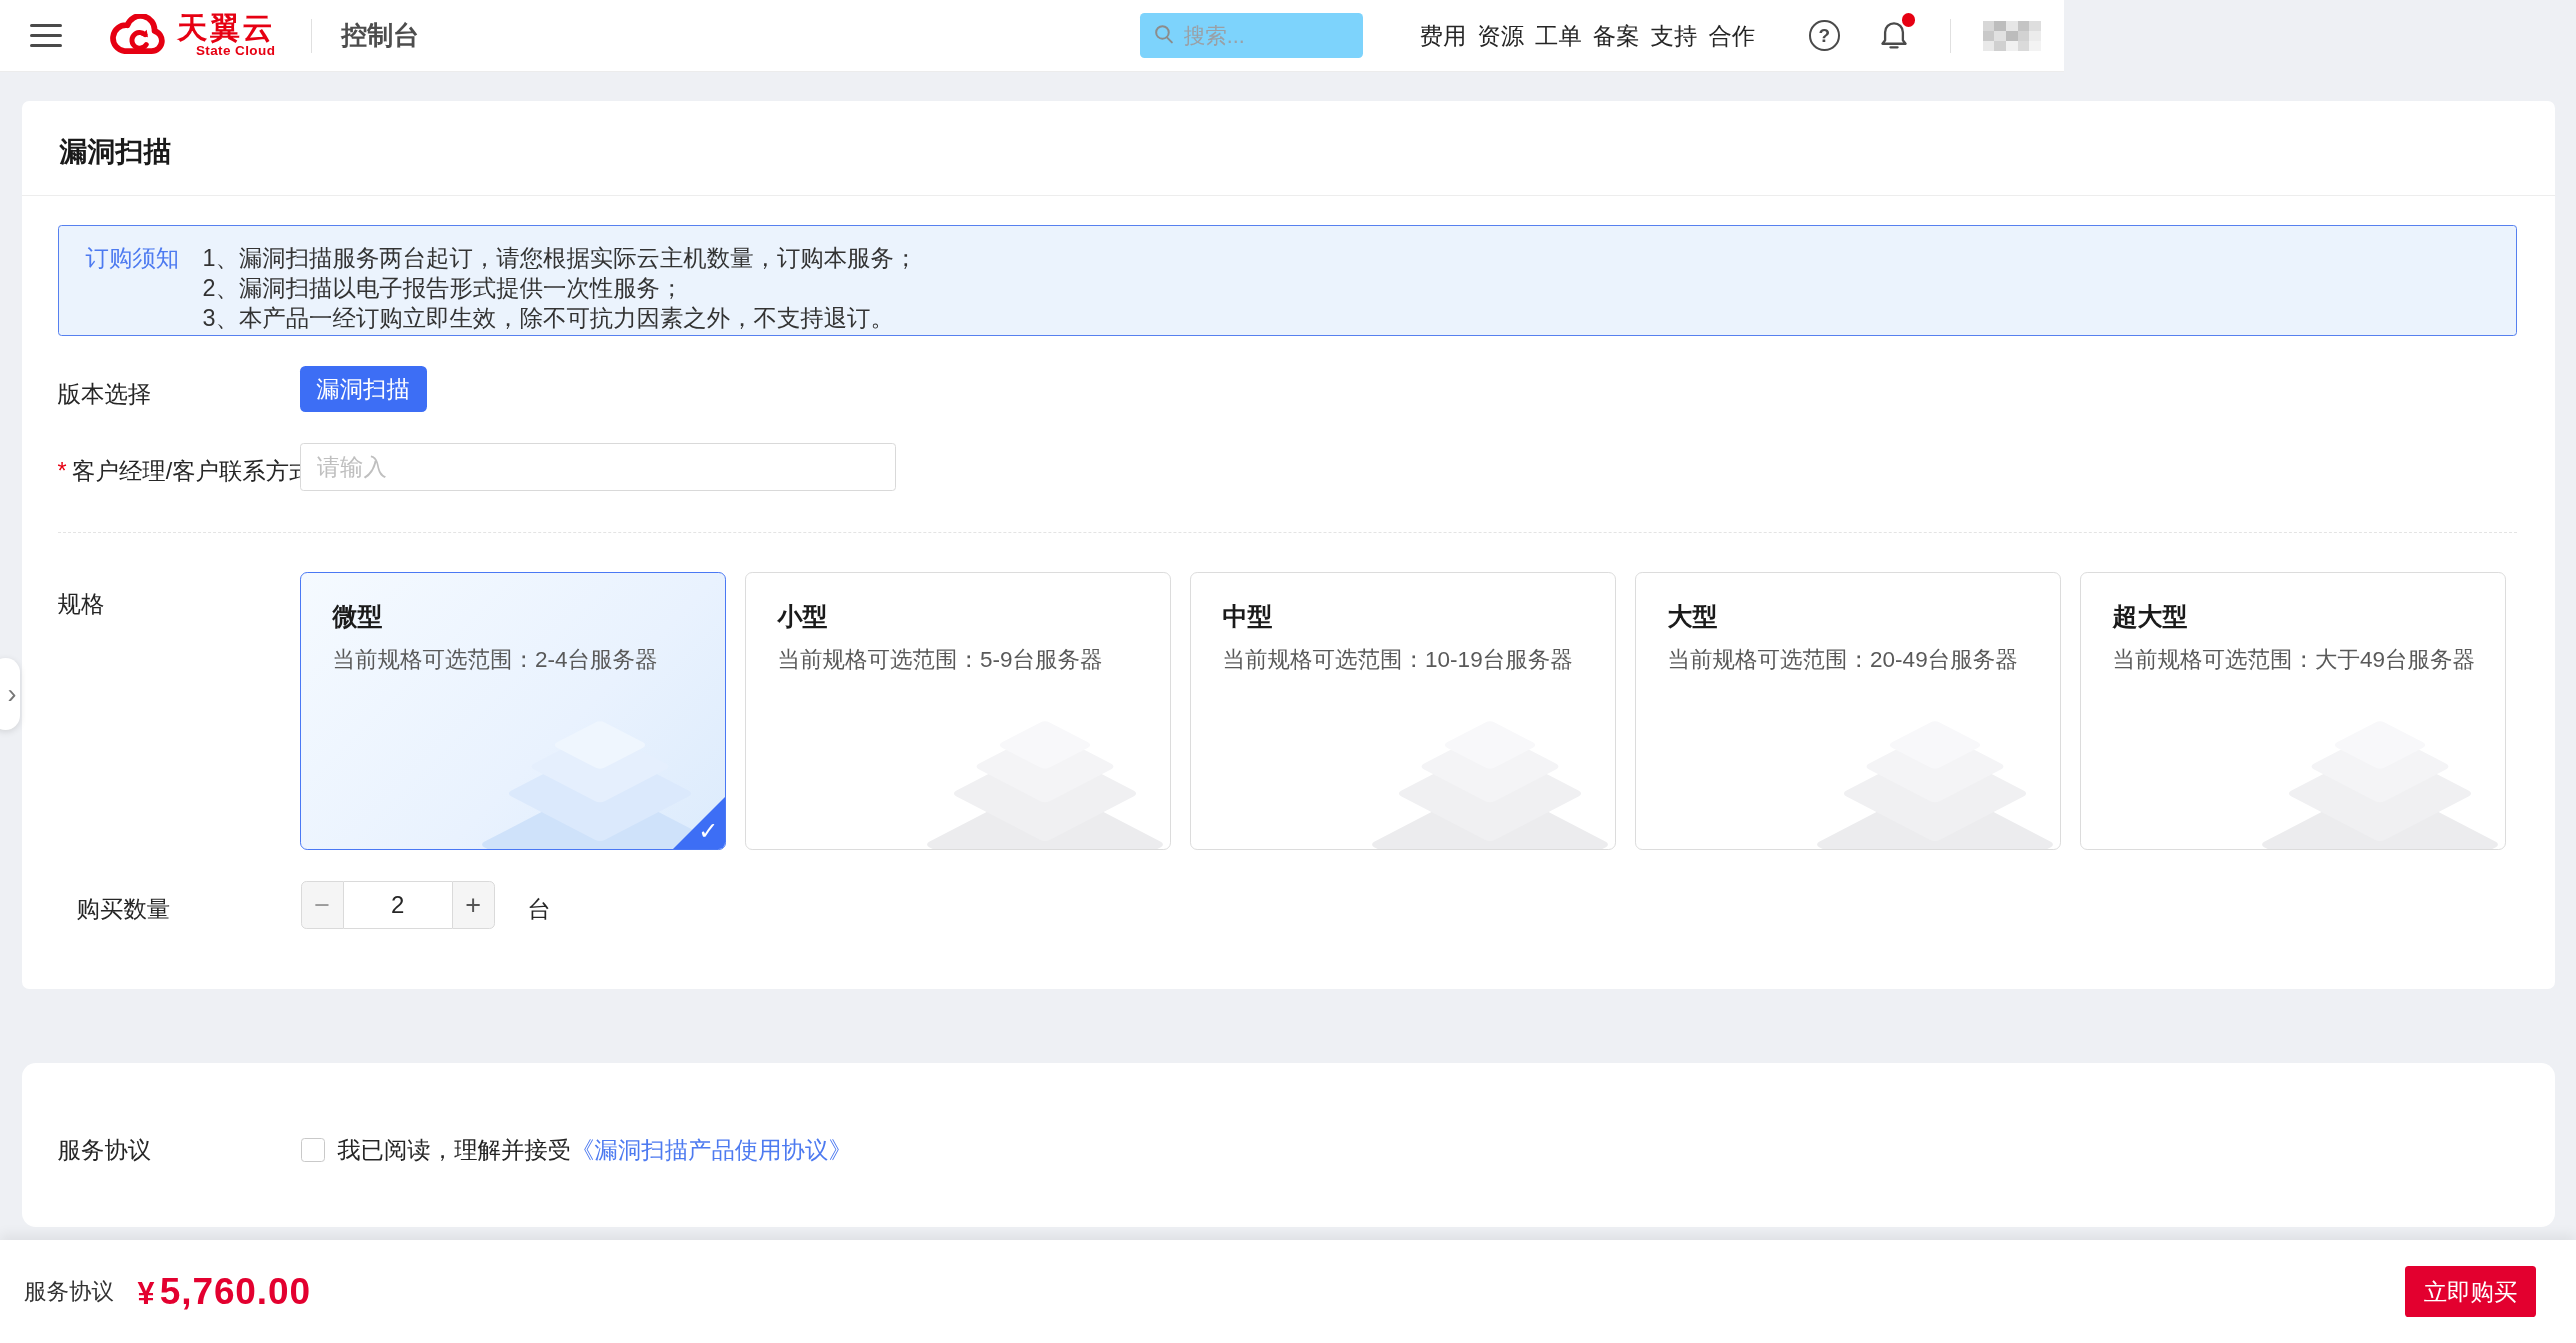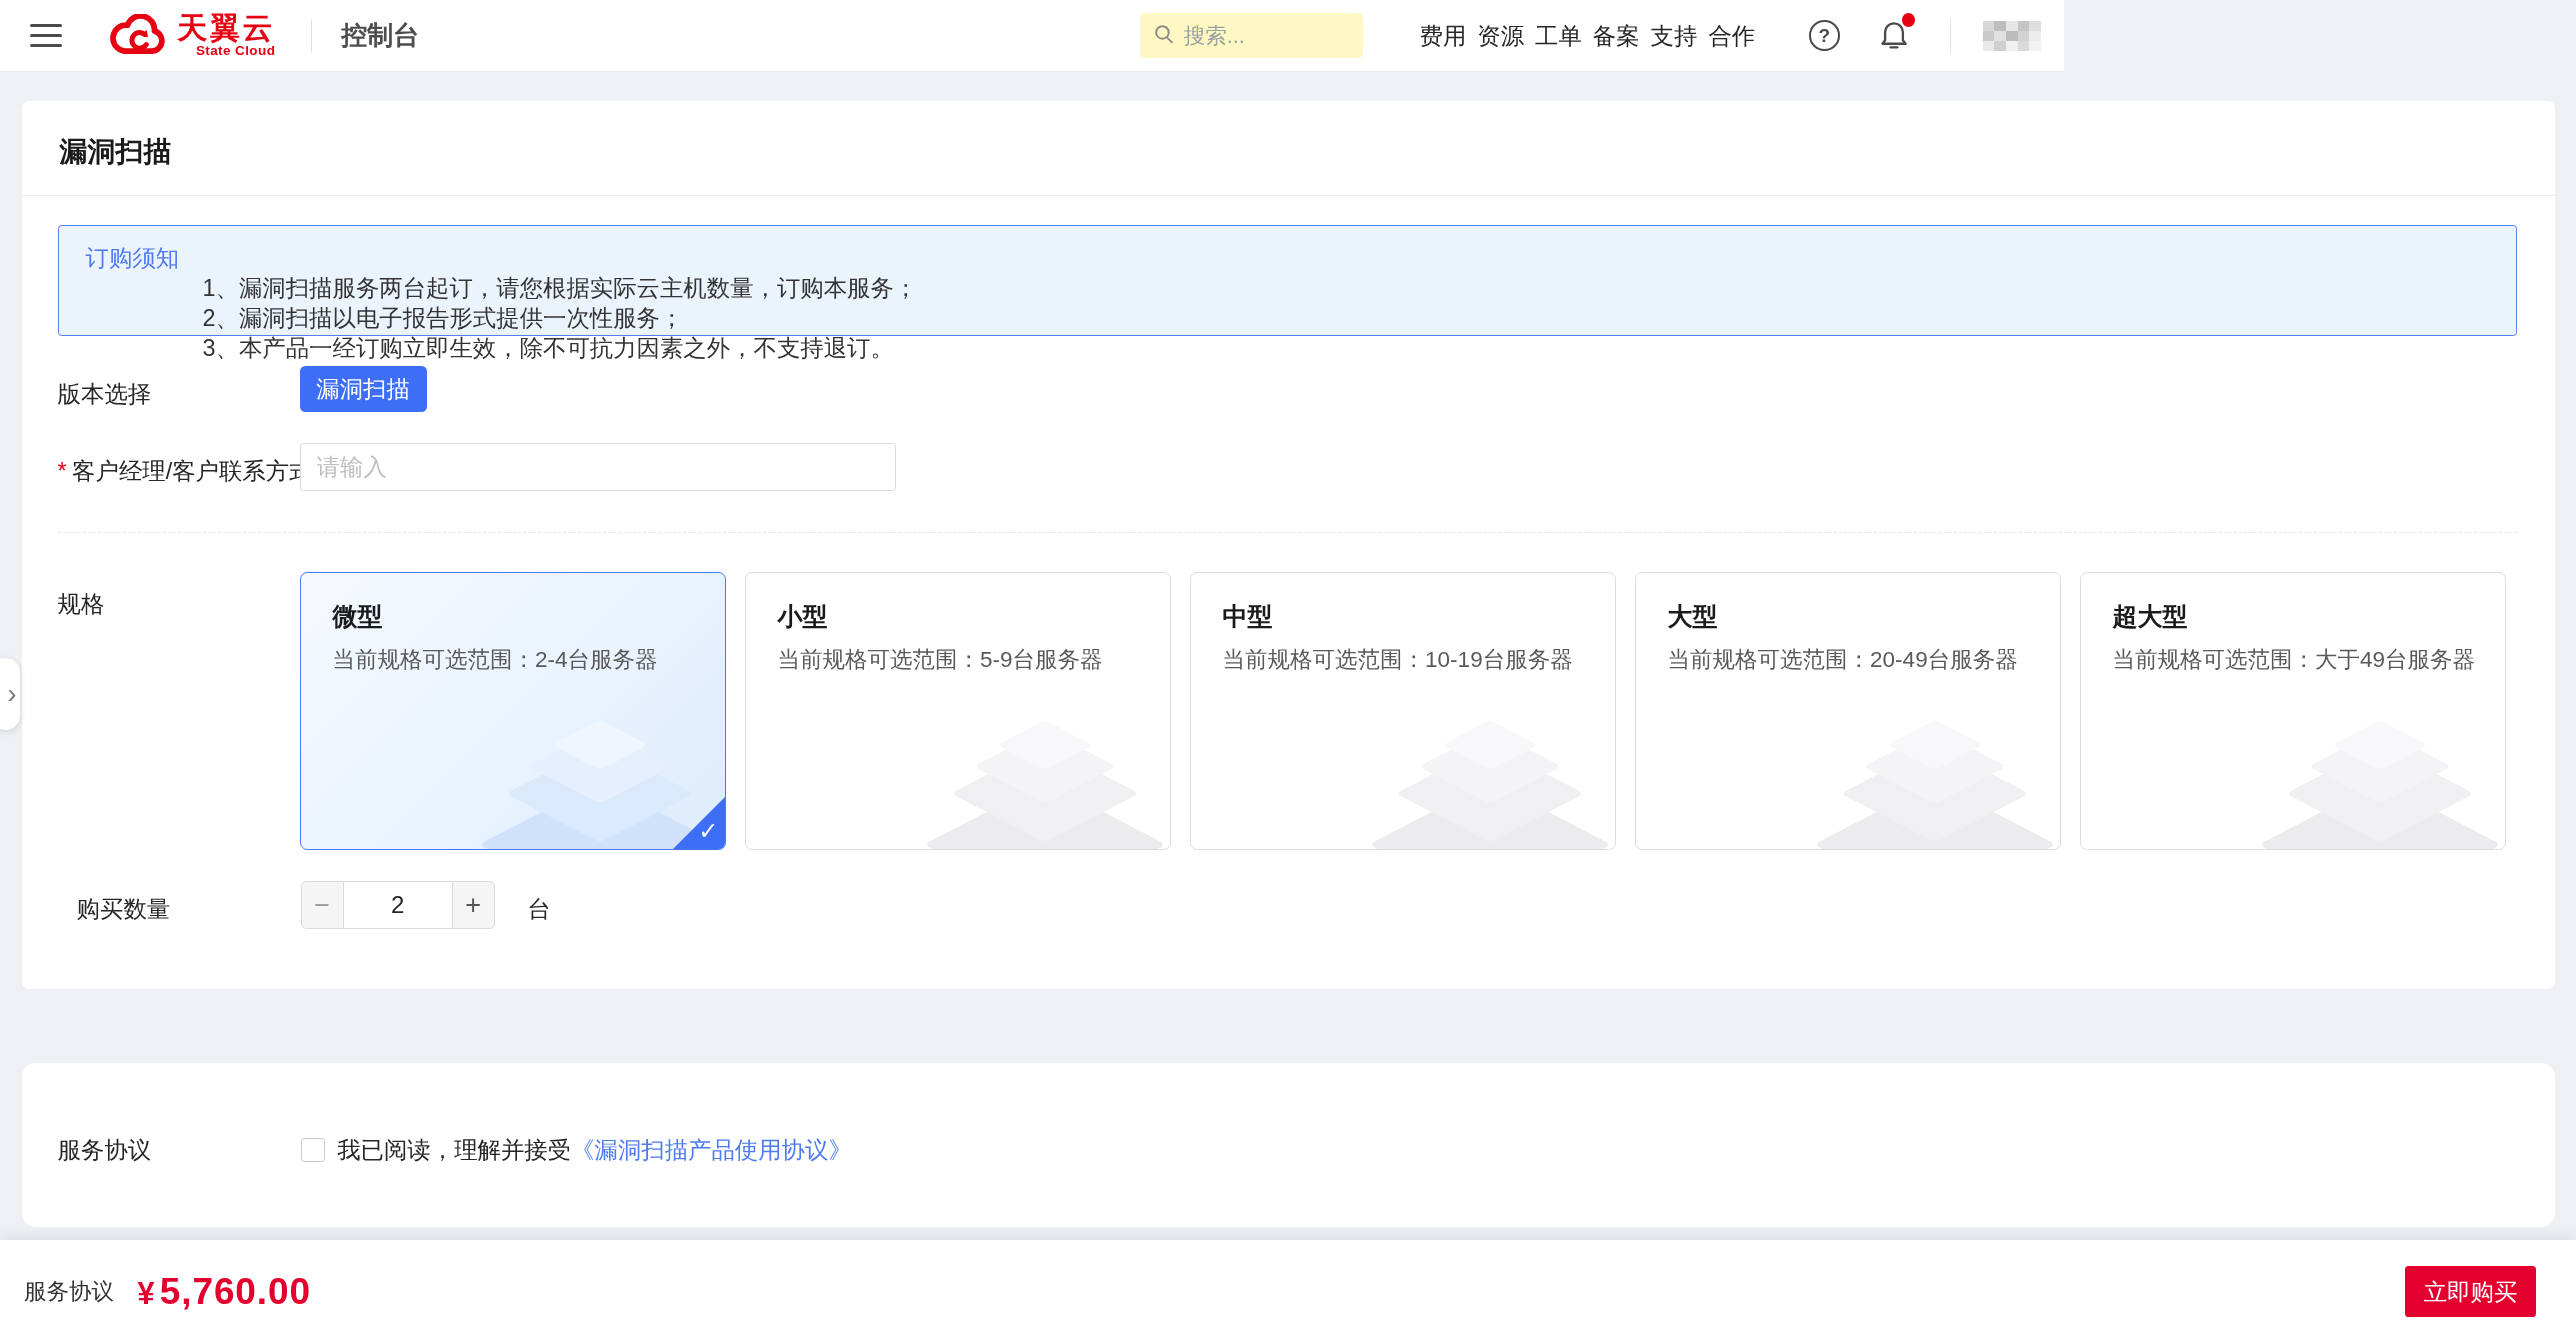--- a/index.html
+++ b/index.html
@@ -15,21 +15,21 @@
     justify-content:space-between; margin-left:7.2px; cursor:pointer; }
   .hamburger span { display:block; height:3.1px; background:#4a4a4a; border-radius:1.8px; }
   .brand { display:flex; align-items:center; margin-left:47px; }
   .brand svg { display:block; }
   .brand-text { margin-left:9px; display:flex; flex-direction:column; align-items:flex-end; }
   .brand-name { font-size:30px; font-weight:bold; color:#e60012; letter-spacing:2.7px; line-height:30.5px; }
   .brand-sub { font-size:13.5px; color:#e60012; font-weight:bold; line-height:14.4px; letter-spacing:0.4px; }
   .vdiv { width:0.9px; height:34px; background:#e0e0e0; margin:0 0 0 36px; }
   .console { margin-left:29px; font-size:26px; font-weight:600; color:#4d4d4d; }
   .top-spacer { flex:1; }
-  .searchbox { width:223px; height:45px; background:#fef9c3; border-radius:4.5px;
+  .searchbox { width:223px; height:45px; background:#7dd3fc; border-radius:4.5px;
     display:flex; align-items:center; padding:0 12.6px; }
   .searchbox input { border:none; outline:none; background:transparent; width:153px;
     font-size:21.6px; color:#595959; margin-left:9px;
     font-family:"Liberation Sans","DejaVu Sans",sans-serif; }
   .searchbox input::placeholder { color:#9aa0a6; }
   .topnav { display:flex; margin-left:56px; gap:11px; }
   .topnav a { font-size:23.4px; color:#262626; text-decoration:none; cursor:pointer; }
   .help-ic { margin-left:54px; width:30.5px; height:30.5px; border:2.2px solid #4a4a4a;
     border-radius:50%; display:flex; align-items:center; justify-content:center;
     font-size:19px; font-weight:bold; color:#4a4a4a; cursor:pointer; }
@@ -50,21 +50,21 @@
   
   .card { position:absolute; left:21.6px; width:2533px; background:#fff; border-radius:7.2px; }
   .card-1 { top:101px; height:888px; }
   .page-title { position:absolute; left:38px; top:32px; font-size:28px; font-weight:bold; color:#1a1a1a; }
   .title-div { position:absolute; top:94px; left:0; right:0; height:0.9px; background:#ededed; }
 
   .notice { position:absolute; left:36px; top:124px; width:2459px; height:111px;
     background:#ebf3fd; border:1.8px solid #5680ef; border-radius:3.6px;
     display:flex; padding:17px 0 0 27px; }
   .notice-label { font-size:23.4px; color:#4d7af0; line-height:30px; flex:0 0 auto; }
-  .notice-list { margin-left:23.4px;margin-top:30px; }
+  .notice-list { margin-left:23.4px; }
   .notice-list p { font-size:23.4px; color:#333; line-height:30px; }
 
   .form-label { position:absolute; left:36px; font-size:23.4px; color:#262626; }
   .req { color:#e60012; margin-right:5.4px; }
 
   .ver-btn { position:absolute; left:278px; top:265px; width:127px; height:46px;
     background:#3d6ef5; border:none; border-radius:5.4px; color:#fff; font-size:23.4px;
     display:flex; align-items:center; justify-content:center; cursor:pointer;
     font-family:inherit; }
 

